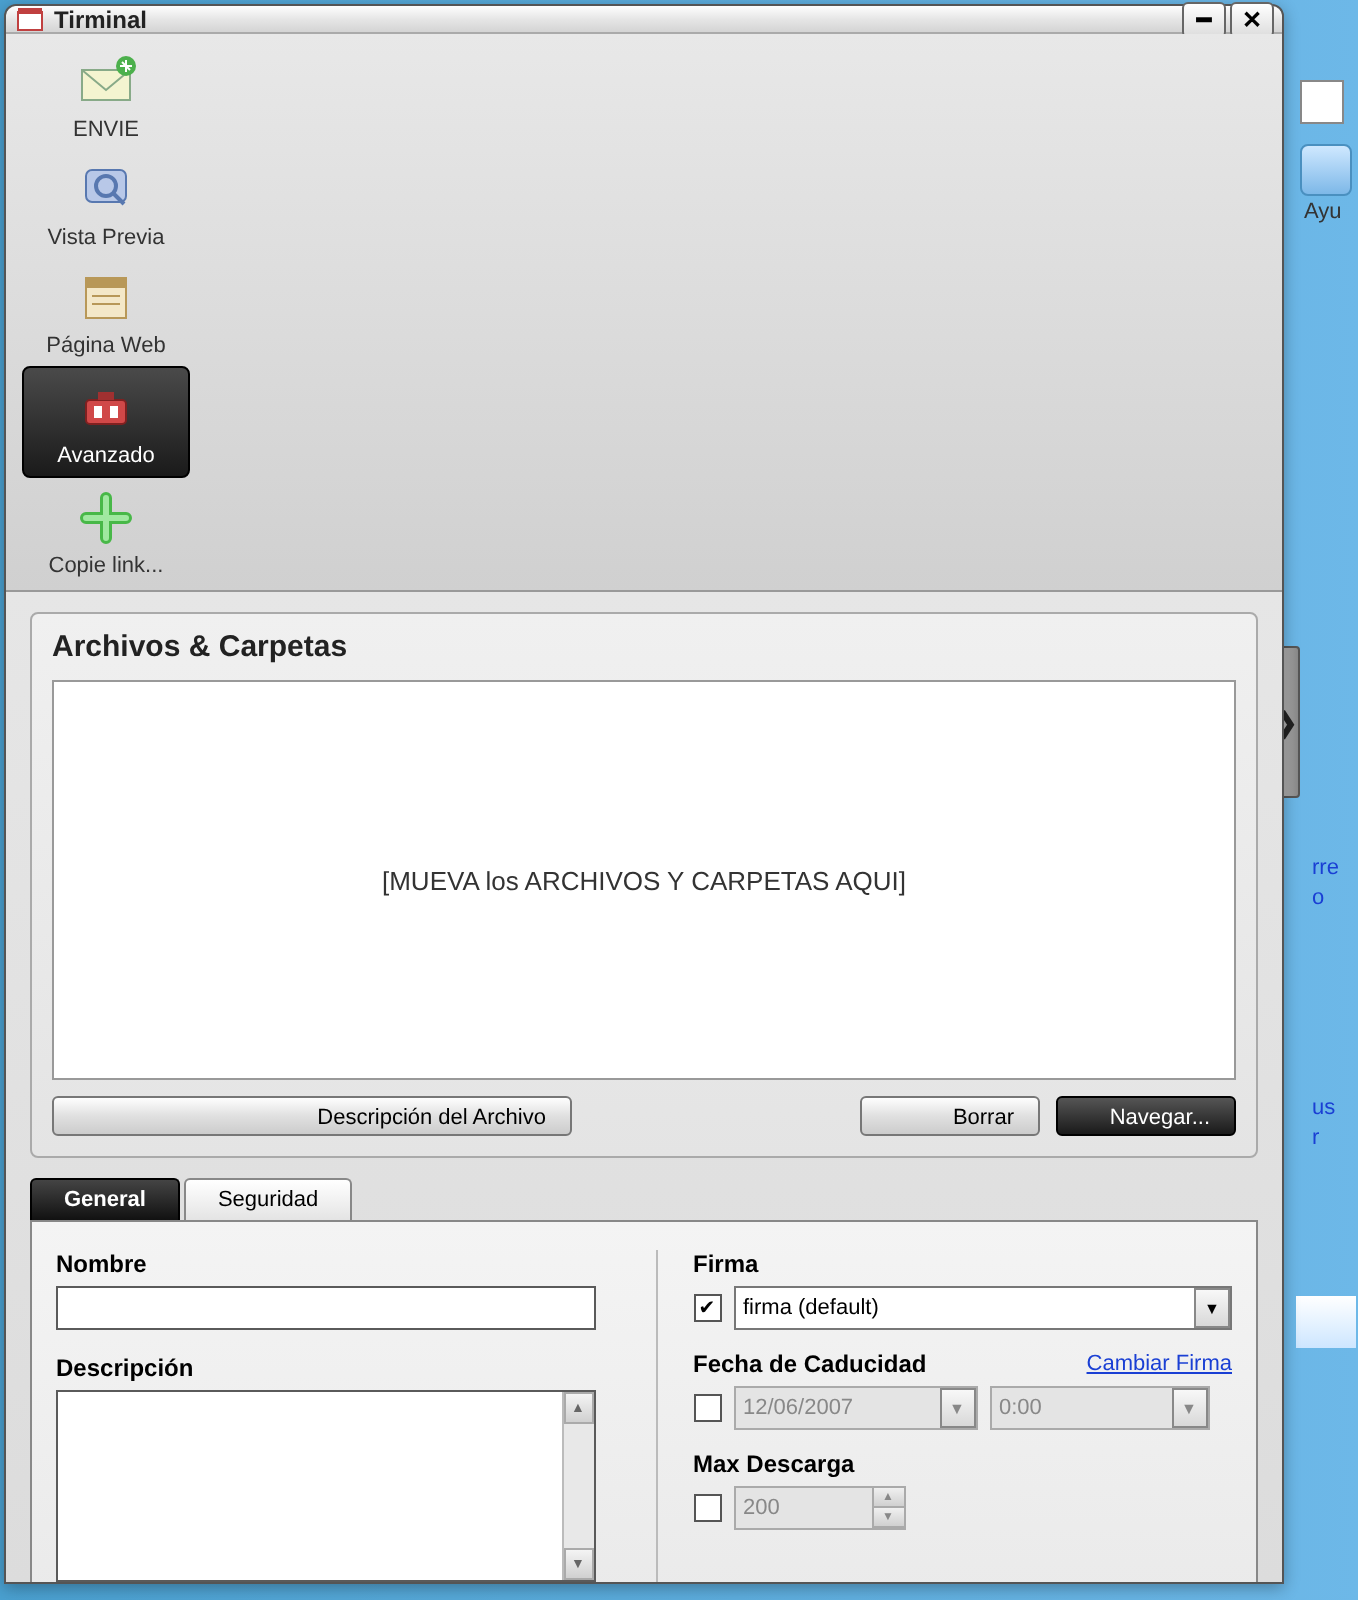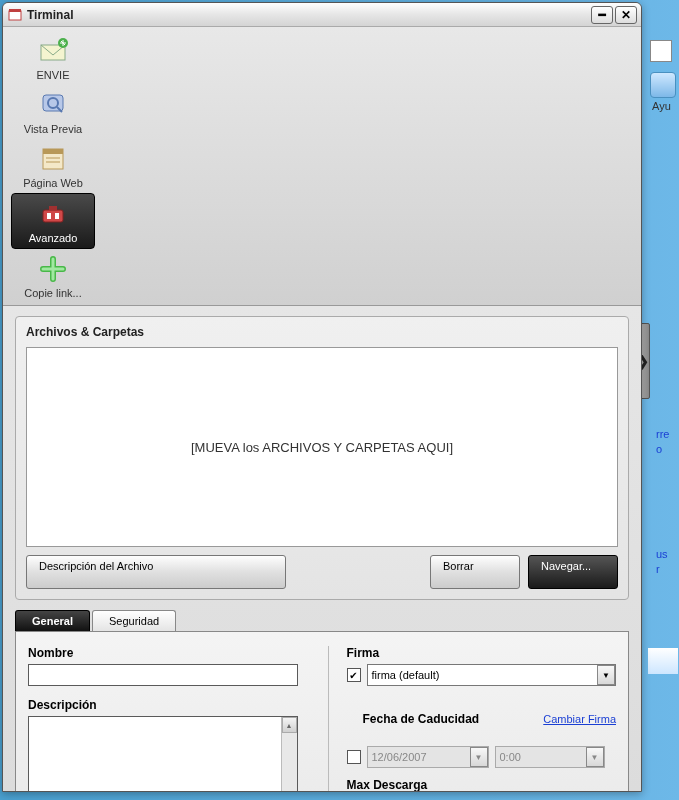--- a/index.html
+++ b/index.html
@@ -20,21 +20,21 @@
     width: 640px;
     height: 790px;
     background: linear-gradient(to bottom, #f5f5f5, #d8d8d8);
     border: 1px solid #555;
     border-radius: 6px 6px 0 0;
     box-shadow: 0 2px 8px rgba(0,0,0,0.3);
     display: flex;
     flex-direction: column;
   }
   .titlebar {
-    height: 24px;
+    height: 14px;
     background: linear-gradient(to bottom, #fefefe, #e6e6e6 50%, #d4d4d4);
     border-radius: 6px 6px 0 0;
     display: flex;
     align-items: center;
     padding: 0 4px;
     border-bottom: 1px solid #aaa;
   }
   .app-icon {
     width: 16px; height: 16px;
     margin-right: 4px;
@@ -96,21 +96,21 @@
   }
   .groupbox {
     border: 1px solid #aaa;
     border-radius: 4px;
     background: linear-gradient(to bottom, #f0f0f0, #e4e4e4);
     padding: 8px 10px 10px 10px;
     margin-bottom: 10px;
   }
   .group-title {
     font-weight: bold;
-    font-size: 12px;
+    font-size: 15px;
     margin-bottom: 8px;
     color: #222;
   }
   .dropzone {
     background: #fff;
     border: 1px solid #999;
     height: 200px;
     display: flex;
     align-items: center;
     justify-content: center;
@@ -118,25 +118,25 @@
     font-size: 13px;
     margin-bottom: 8px;
   }
   .btn-row {
     display: flex;
     gap: 8px;
   }
   .btn-row .spacer { flex: 1; }
   .btn {
     min-width: 90px;
-    height: 34px;
+    height: 20px;
     border: 1px solid #777;
     border-radius: 3px;
     background: linear-gradient(to bottom, #fefefe, #e0e0e0 50%, #ccc);
-    text-align: left;
+    text-align: right;
     line-height: 20px;
     font-size: 11px;
     cursor: pointer;
     padding: 0 12px;
   }
   .btn.wide { min-width: 260px; }
   .btn.dark {
     background: linear-gradient(to bottom, #555, #1a1a1a);
     color: #fff;
     border-color: #000;
@@ -431,21 +431,21 @@
           <div class="col">
             <span class="field-label">Firma</span>
             <div class="row-inline">
               <span class="checkbox">✔</span>
               <div class="select-box">
                 <span>firma (default)</span>
                 <span class="select-arrow">▼</span>
               </div>
             </div>
             <div style="display:flex; align-items:center; margin-bottom:4px">
-              <span class="field-label" style="margin:16px">Fecha de Caducidad</span>
+              <span class="field-label" style="margin:0">Fecha de Caducidad</span>
               <span class="link">Cambiar Firma</span>
             </div>
             <div class="row-inline">
               <span class="checkbox"></span>
               <div class="disabled-input" style="width:122px">
                 <span>12/06/2007</span>
                 <span class="select-arrow">▼</span>
               </div>
               <div class="disabled-input" style="width:110px">
                 <span>0:00</span>

